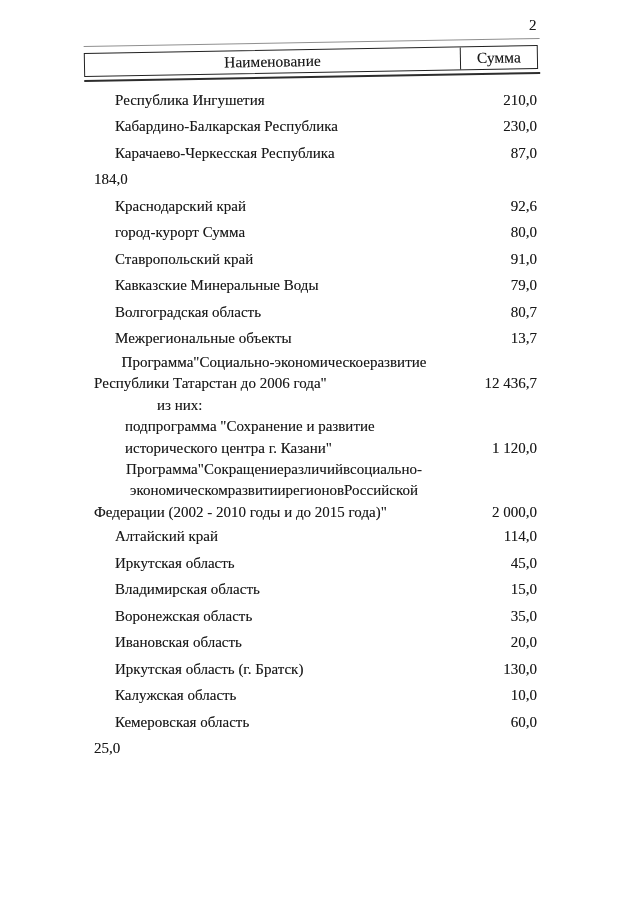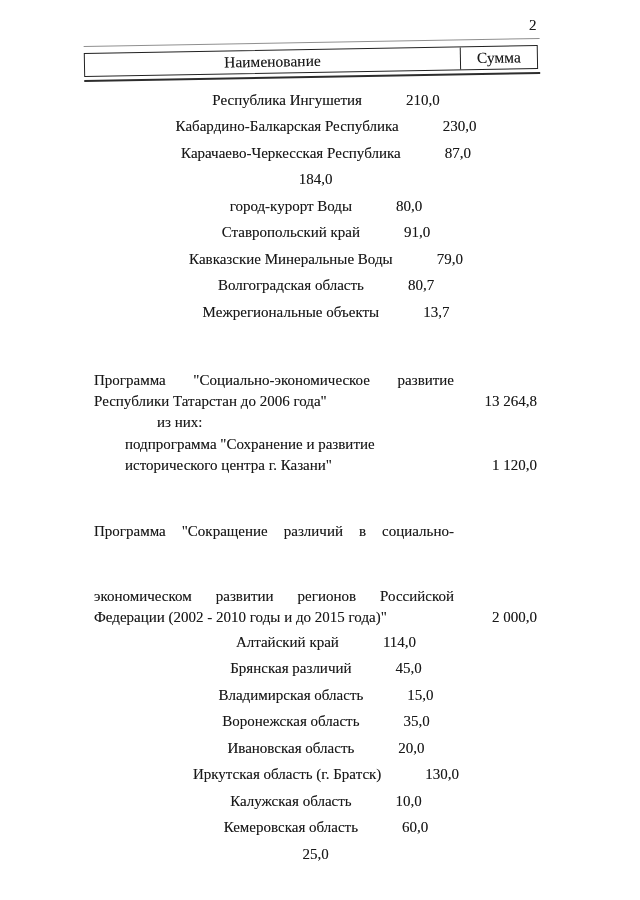--- a/index.html
+++ b/index.html
@@ -44,31 +44,30 @@
   .artifact-bottom{
     position:absolute;left:0;top:36px;width:456px;height:2.4px;
     background:#2d2d2d;
   }
   
   .content{
     position:absolute;left:94px;top:87px;width:446px;
     font-size:15px;
   }
   .row{
-    display:flex;justify-content:center;align-items:center;
+    display:flex;justify-content:space-between;align-items:center;
     height:26.5px;
     gap:44px;
   }
   .row .label{padding-left:21px;}
   .row .value{padding-right:3px;white-space:nowrap;}
   .prog,.subprog{line-height:21.4px;}
   .jline{
-    display:flex;justify-content:space-between;
+    display:flex;justify-content:center;
     width:360px;
-    margin-top:44px;
   }
   .subline{padding-left:31px;}
   .lastline{
     display:flex;justify-content:space-between;align-items:baseline;
   }
   .lastline .value{padding-right:3px;white-space:nowrap;}
   .lastline.subindent .label{padding-left:31px;}
   .note{line-height:21.4px;padding-left:63px;}
 </style>
 </head>
@@ -96,21 +95,25 @@
         <span class="value">230,0</span>
       </div>
       <div class="row">
         <span class="label">Карачаево-Черкесская Республика</span>
         <span class="value">87,0</span>
       </div>
       <div class="row">
         <span class="value">184,0</span>
       </div>
       <div class="row">
-        <span class="label">город-курорт Воды</span>
+        <span class="label">Краснодарский край</span>
+        <span class="value">92,6</span>
+      </div>
+      <div class="row">
+        <span class="label">город-курорт Сумма</span>
         <span class="value">80,0</span>
       </div>
       <div class="row">
         <span class="label">Ставропольский край</span>
         <span class="value">91,0</span>
       </div>
       <div class="row">
         <span class="label">Кавказские Минеральные Воды</span>
         <span class="value">79,0</span>
       </div>
@@ -123,21 +126,21 @@
         <span class="value">13,7</span>
       </div>
       <div class="prog">
         <div class="jline">
           <span>Программа</span>
           <span>"Социально-экономическое</span>
           <span>развитие</span>
         </div>
         <div class="lastline">
           <span class="label">Республики Татарстан до 2006 года"</span>
-          <span class="value">13 264,8</span>
+          <span class="value">12 436,7</span>
         </div>
       </div>
       <div class="note">из них:</div>
       <div class="subprog">
         <div class="subline">подпрограмма "Сохранение и развитие</div>
         <div class="lastline subindent">
           <span class="label">исторического центра г. Казани"</span>
           <span class="value">1 120,0</span>
         </div>
       </div>
@@ -158,21 +161,21 @@
         <div class="lastline">
           <span class="label">Федерации (2002 - 2010 годы и до 2015 года)"</span>
           <span class="value">2 000,0</span>
         </div>
       </div>
       <div class="row">
         <span class="label">Алтайский край</span>
         <span class="value">114,0</span>
       </div>
       <div class="row">
-        <span class="label">Брянская различий</span>
+        <span class="label">Иркутская область</span>
         <span class="value">45,0</span>
       </div>
       <div class="row">
         <span class="label">Владимирская область</span>
         <span class="value">15,0</span>
       </div>
       <div class="row">
         <span class="label">Воронежская область</span>
         <span class="value">35,0</span>
       </div>

